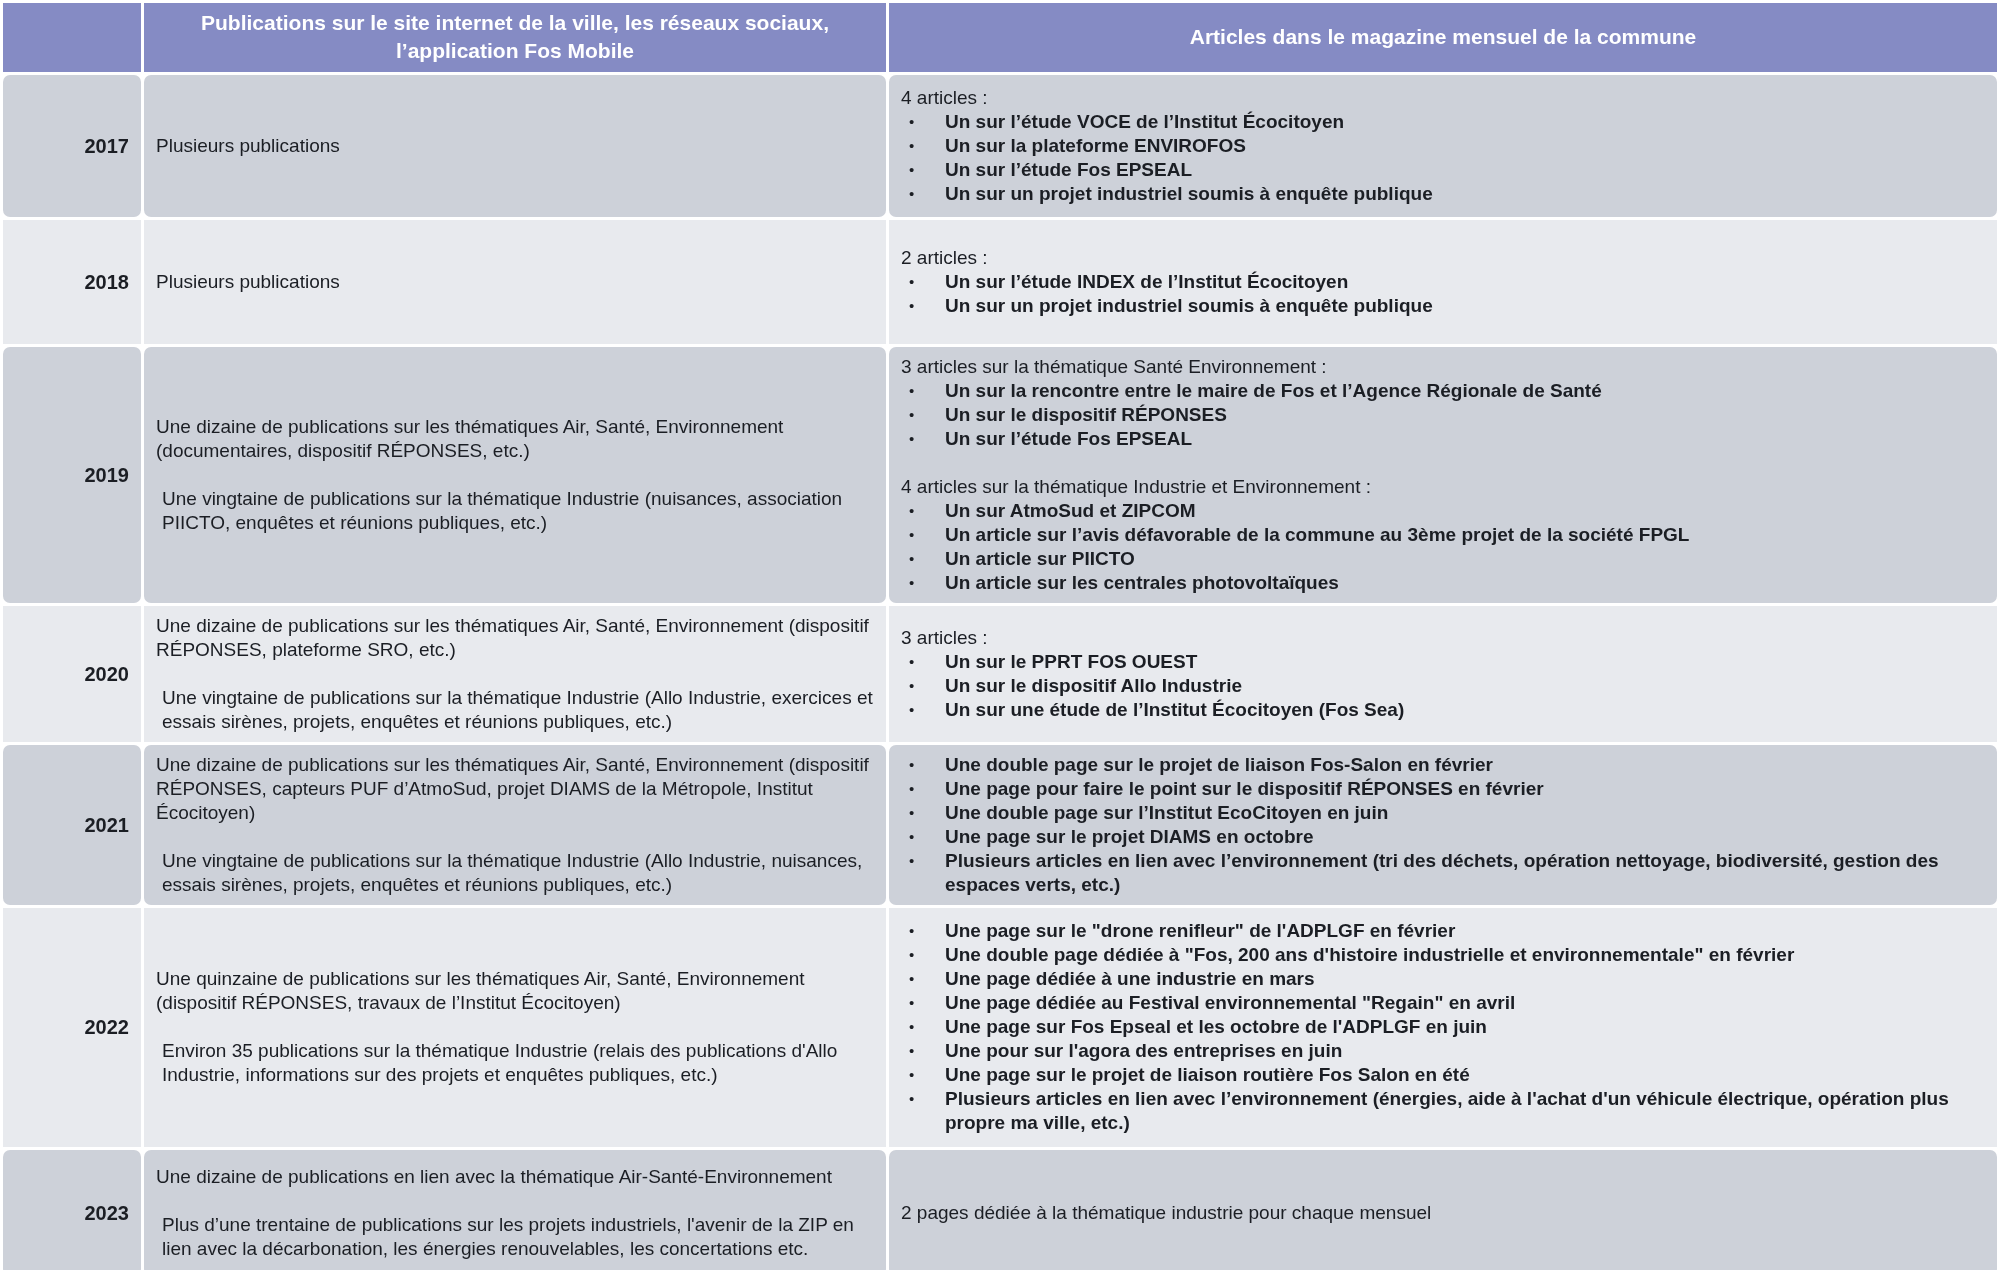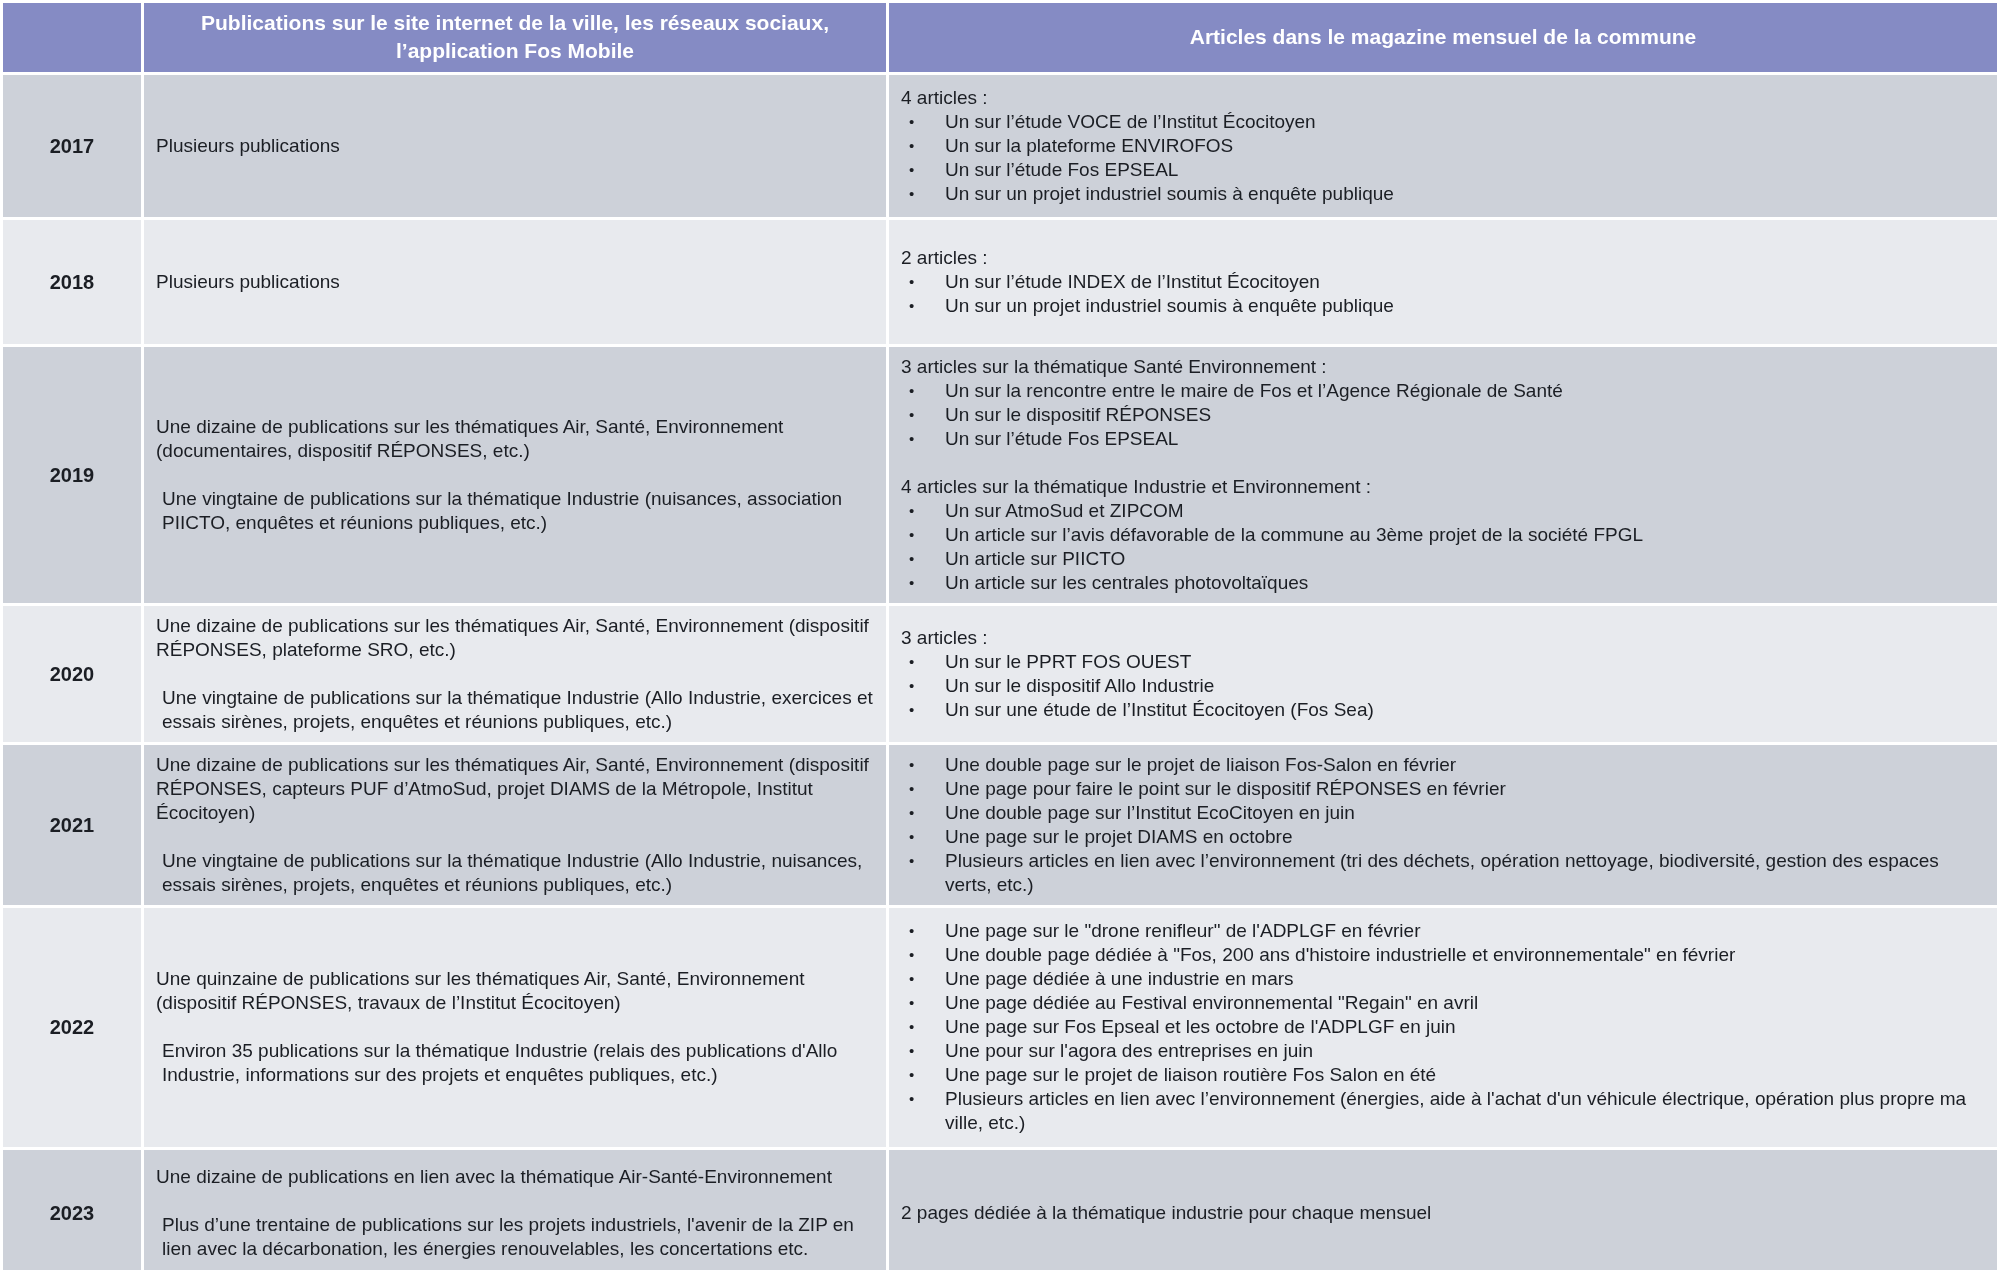--- a/index.html
+++ b/index.html
@@ -45,40 +45,40 @@
   tbody tr:nth-child(4){height:131px;}
   tbody tr:nth-child(5){height:147px;}
   tbody tr:nth-child(6){height:239px;}
   tbody tr:nth-child(7){height:126px;}
   tbody td{
     vertical-align:middle;
     padding:8px 12px;
     font-size:19px;
     line-height:24px;
   }
-  tr.dark td{background:var(--row-dark);}
+  tr.dark td{background:var(--row-dark);border-radius:7px;}
   tr.light td{background:var(--row-light);}
   td.year{
-    text-align:center;
+    text-align:right;
     font-weight:bold;
     font-size:20px;
   }
   td.pubs .para + .para{margin-top:24px;margin-left:6px;}
   td.arts .spacer{height:24px;}
   td.arts .bullet{
     display:flex;
     align-items:flex-start;
   }
   td.arts .bullet .marker{
     flex:0 0 44px;
     padding-left:8px;
     font-size:15px;
     line-height:24px;
   }
-  td.arts .bullet .btext{flex:1 1 auto;}
+  td.arts .bullet .btext{flex:1 1 auto;font-weight:bold;}
 </style>
 </head>
 <body>
 
 <table class="pubtable">
   <colgroup>
     <col class="c-year">
     <col class="c-pubs">
     <col class="c-arts">
   </colgroup>

